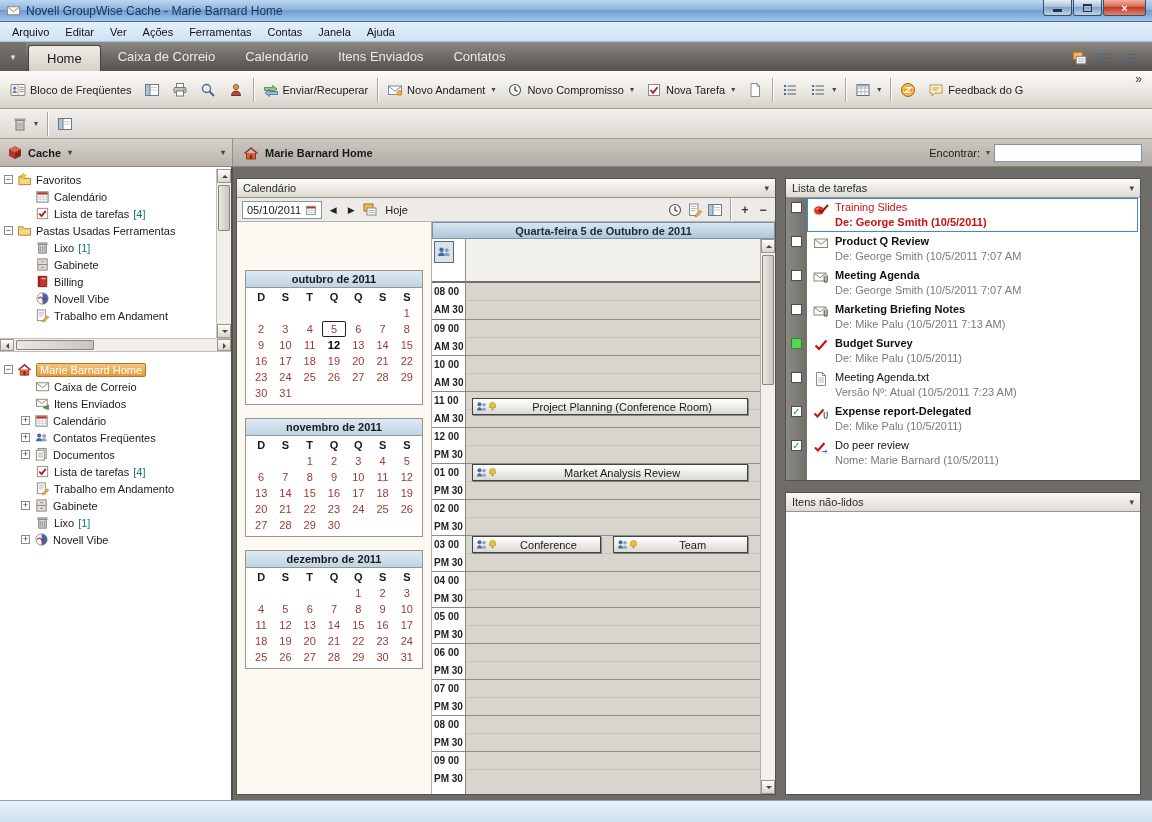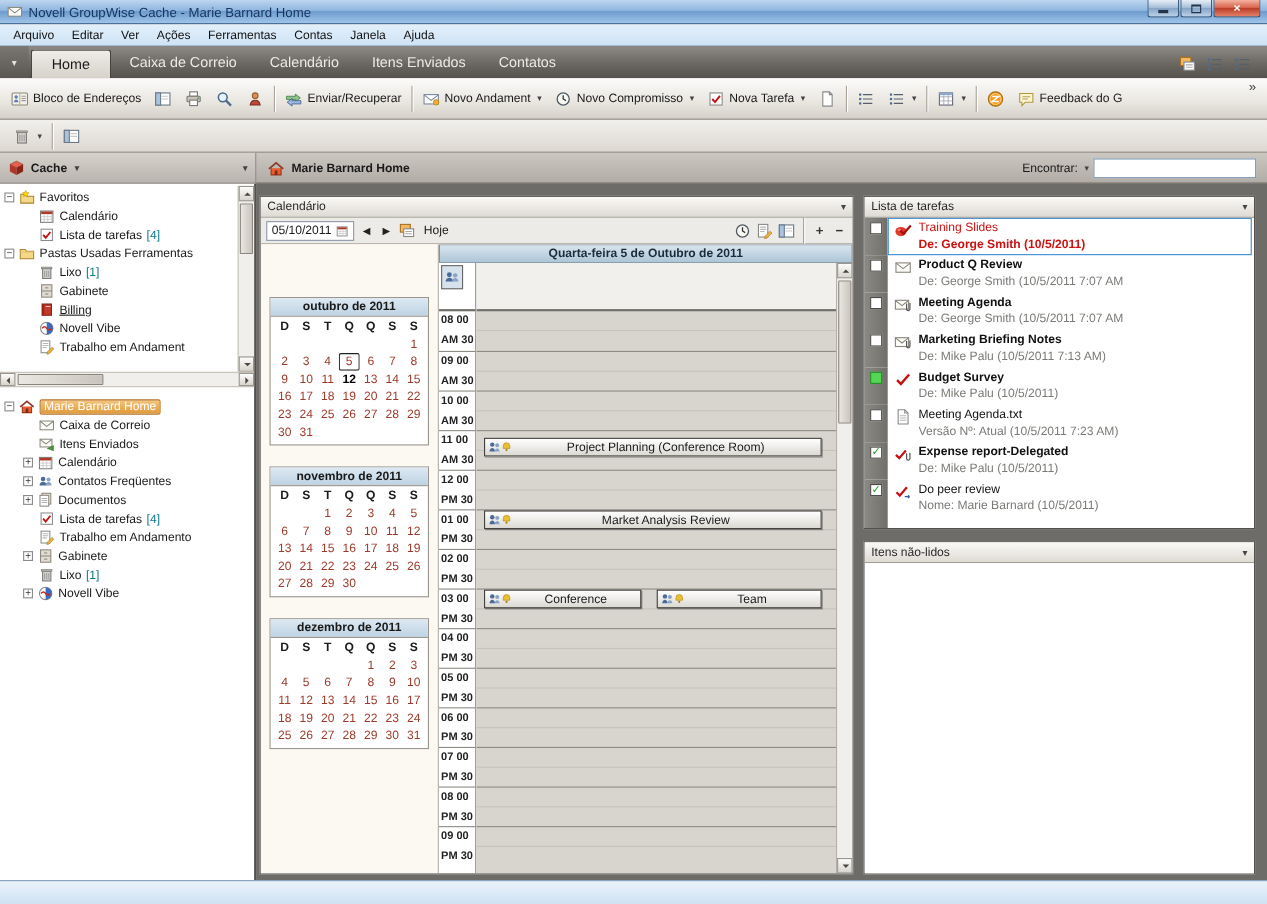--- a/index.html
+++ b/index.html
@@ -113,22 +113,22 @@
   background:#edebe7; border-bottom:1px solid #b5b0a8; }
 .date-box { display:flex; align-items:center; gap:4px; background:#fff; border:1px solid #8a96a4;
   height:18px; padding:0 4px; font-size:11px; }
 .nav-arrow { width:14px; text-align:center; font-size:9px; color:#222; }
 .hoje { font-size:11px; margin-left:3px; }
 .nav-spacer { flex:1; }
 .pm { width:14px; text-align:center; font-weight:bold; font-size:12px; color:#333; }
 
 
 .cal-body { flex:1; display:flex; overflow:hidden; }
-.months-col { width:162px; flex:none; background:#fcf8f2; border-right:1px solid #b5b0a8;
-  padding:48px 8px 0; display:flex; flex-direction:column; gap:19px; overflow:hidden; }
+.months-col { width:195px; flex:none; background:#fcf8f2; border-right:1px solid #b5b0a8;
+  padding:48px 8px 0; display:flex; flex-direction:column; gap:13px; overflow:hidden; }
 .month { background:#fff; border:1px solid #9a958d; }
 .month-title { height:17px; line-height:17px; text-align:center; font-weight:bold; font-size:11px;
   background:linear-gradient(#dde9f3,#bed3e3); border-bottom:1px solid #9a958d; color:#1a1a1a; }
 .month-grid { display:grid; grid-template-columns:repeat(7,1fr); padding:2px 3px 3px; }
 .mcell { height:16px; line-height:16px; text-align:center; font-size:11px; }
 .mhead { font-weight:bold; color:#1a1a1a; height:15px; line-height:15px; }
 .mnum { color:#9e3a2a; }
 .mnum.sel { box-shadow:inset 0 0 0 1px #222; border-radius:2px; }
 .mnum.bold { color:#000; font-weight:bold; }
 
@@ -254,21 +254,21 @@
   <div class="tbtn">
     <span class="tic" data-icon="addrbook">
         <svg viewBox="0 0 16 16">
           <rect x="1" y="2.5" width="14" height="11" rx="1" fill="#f5f2ea" stroke="#8a8578"></rect>
           <path d="M8 2.5v11" stroke="#b5b0a0" fill="none"></path>
           <circle cx="4.7" cy="6.2" r="1.6" fill="#5a80b8"></circle>
           <path d="M2.6 11c.2-1.8 1-2.6 2.1-2.6s1.9.8 2.1 2.6z" fill="#5a80b8"></path>
           <path d="M9.5 5.5h4M9.5 7.5h4M9.5 9.5h4" stroke="#999" fill="none"></path>
         </svg>
       </span>
-    <span>Bloco de Endereços</span>
+    <span>Bloco de Freqüentes</span>
   </div>
   <div class="tbtn">
       <span class="tic" data-icon="panel">
         <svg viewBox="0 0 16 16">
           <rect x="1.5" y="2.5" width="13" height="11" fill="#fff" stroke="#6a7a8a"></rect>
           <rect x="1.5" y="2.5" width="4.5" height="11" fill="#aac4dc" stroke="#6a7a8a"></rect>
           <path d="M7 5.5h6M7 8h6" stroke="#c8c8c8" fill="none"></path>
         </svg>
       </span>
     </div>
@@ -517,21 +517,21 @@
         <span class="tree-icon" data-icon="cabinet">
           <svg viewBox="0 0 16 16">
             <rect x="3" y="2" width="10" height="12" fill="#e0dcd2" stroke="#8a867c"></rect>
             <path d="M3 8h10" stroke="#8a867c" fill="none"></path>
             <rect x="6.5" y="4.5" width="3" height="1" fill="#8a867c"></rect>
             <rect x="6.5" y="10.5" width="3" height="1" fill="#8a867c"></rect>
           </svg>
         </span>
         <span class="tree-label">Gabinete</span>
       </div>
-      <div class="tree-row" style="padding-left: 20px; text-decoration: underline;">
+      <div class="tree-row" style="padding-left: 20px;">
         <span class="exp-sp"></span>
         <span class="tree-icon" data-icon="bookred">
           <svg viewBox="0 0 16 16">
             <path d="M3.5 2.5h9v11h-9z" fill="#c43a2a" stroke="#7a1a10"></path>
             <path d="M3.5 2.5h2v11h-2z" fill="#9a2418"></path>
             <path d="M7 5h4.5" stroke="#f0d0c8" fill="none"></path>
           </svg>
         </span>
         <span class="tree-label">Billing</span>
       </div>

